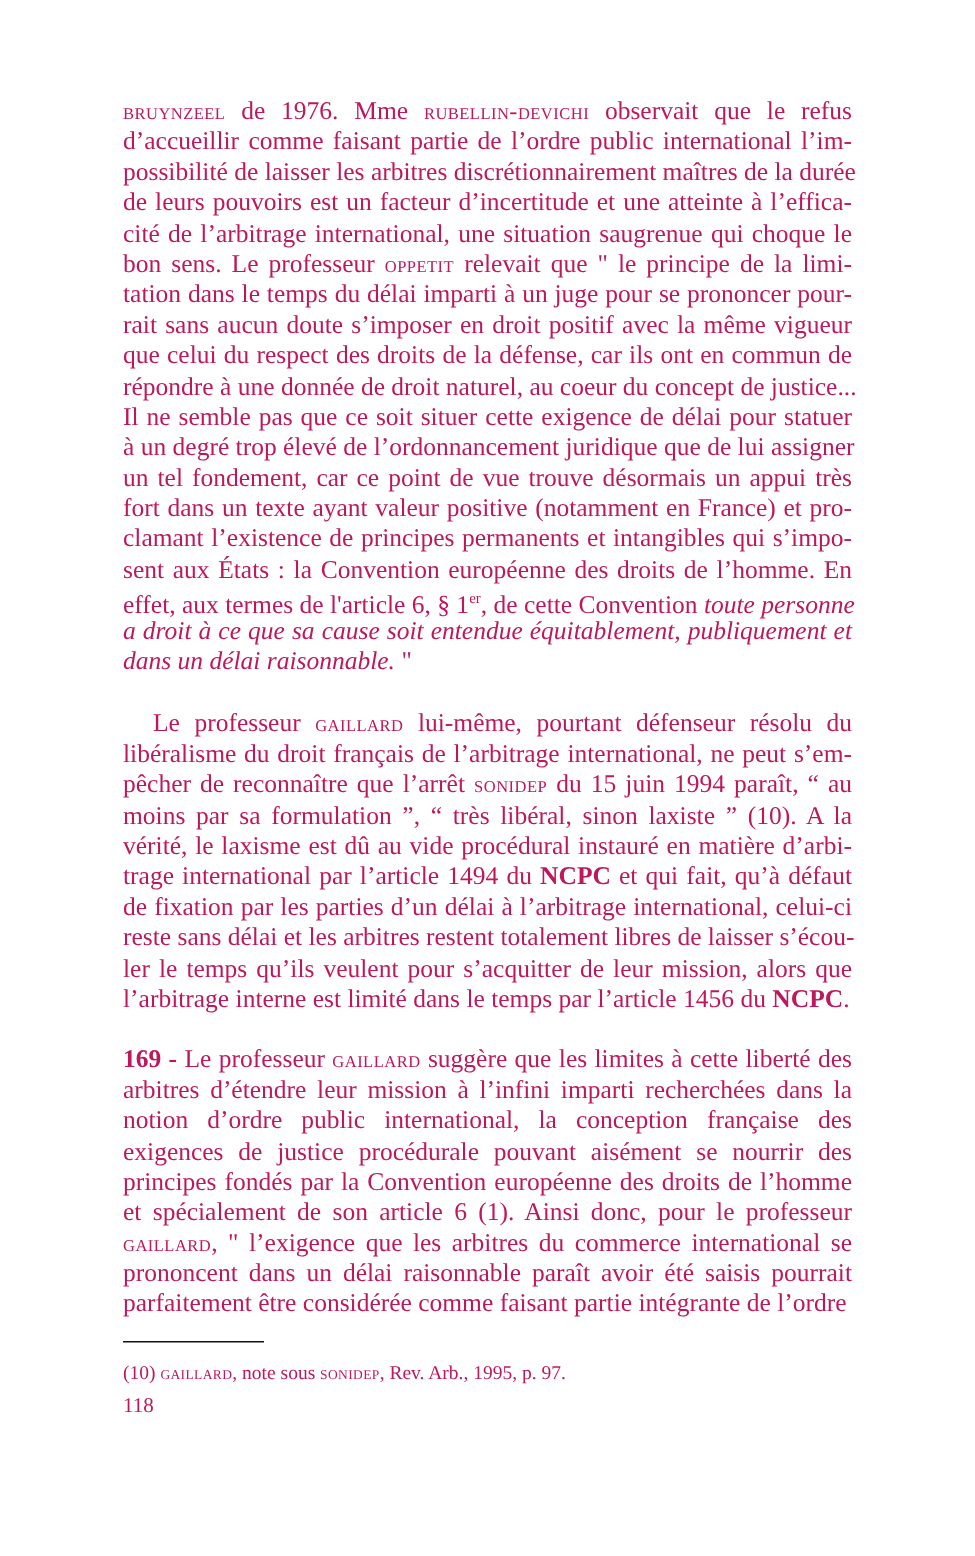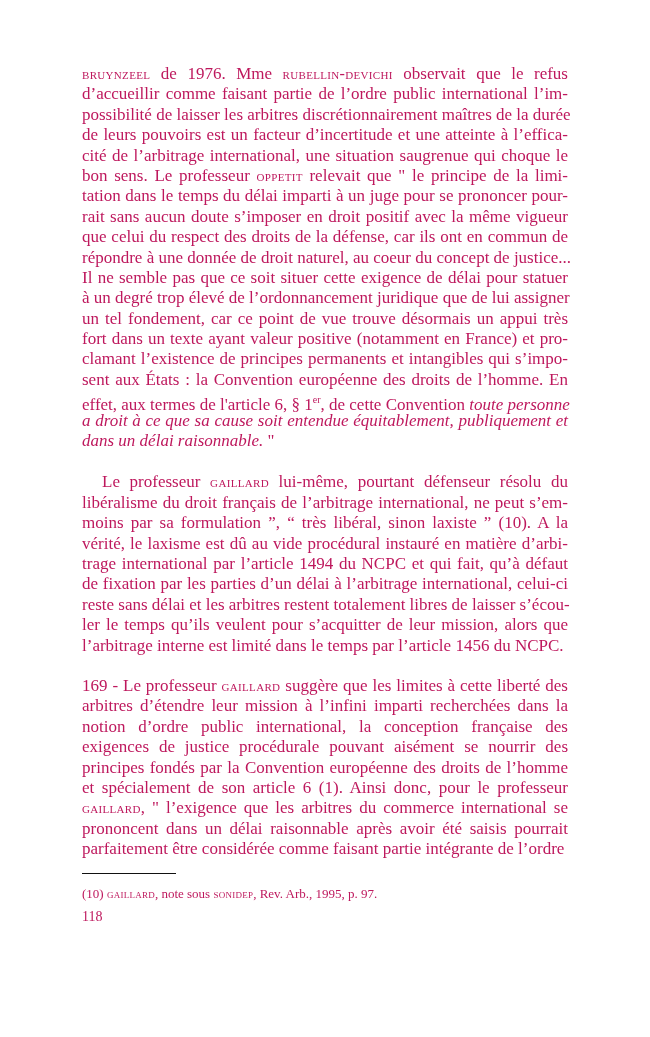--- a/index.html
+++ b/index.html
@@ -11,21 +11,21 @@
     }
     .para { margin: 0; }
     .line {
       display: block; white-space: nowrap; text-align: justify;
       text-align-last: justify; height: 20.4px; overflow: visible;
     }
     .line.last { text-align-last: left; }
     .line.indent { text-indent: 20px; }
     .sc { font-variant: small-caps; text-transform: lowercase; font-size: 0.95em; letter-spacing: 0.02em; }
     .it { font-style: italic; }
-    .b { font-weight: normal; }
+    .b { font-weight: bold; }
     .gap1 { height: 21px; }
     .gap2 { height: 20px; }
     .footrule { width: 94px; border-top: 1px solid #111; margin-top: 14px; }
     .footnote { font-size: 13px; line-height: 16px; margin-top: 12px; white-space: nowrap; }
     .pagenum { font-size: 14px; margin-top: 5px; }
   </style>
 </head>
 <body>
 
 <div class="page">
@@ -47,36 +47,37 @@
       <span class="line"><span>clamant l’existence de principes permanents et intangibles qui s’impo-</span></span>
       <span class="line"><span>sent aux États : la Convention européenne des droits de l’homme. En</span></span>
       <span class="line"><span>effet, aux termes de l'article 6, § 1</span><sup style="font-size: 10px;">er</sup><span>, de cette Convention </span><span class="it">toute personne</span></span>
       <span class="line"><span class="it">a droit à ce que sa cause soit entendue équitablement, publiquement et</span></span>
       <span class="line last"><span class="it">dans un délai raisonnable.</span><span> "</span></span>
     </div>
   <div class="gap1"></div>
   <div class="para" id="p2">
       <span class="line indent"><span>Le professeur </span><span class="sc">Gaillard</span><span> lui-même, pourtant défenseur résolu du</span></span>
       <span class="line"><span>libéralisme du droit français de l’arbitrage international, ne peut s’em-</span></span>
+      <span class="line"><span>pêcher de reconnaître que l’arrêt </span><span class="sc">Sonidep</span><span> du 15 juin 1994 paraît, “ au</span></span>
       <span class="line"><span>moins par sa formulation ”, “ très libéral, sinon laxiste ” (10). A la</span></span>
       <span class="line"><span>vérité, le laxisme est dû au vide procédural instauré en matière d’arbi-</span></span>
       <span class="line"><span>trage international par l’article 1494 du </span><span class="b">NCPC</span><span> et qui fait, qu’à défaut</span></span>
       <span class="line"><span>de fixation par les parties d’un délai à l’arbitrage international, celui-ci</span></span>
       <span class="line"><span>reste sans délai et les arbitres restent totalement libres de laisser s’écou-</span></span>
       <span class="line"><span>ler le temps qu’ils veulent pour s’acquitter de leur mission, alors que</span></span>
       <span class="line last"><span>l’arbitrage interne est limité dans le temps par l’article 1456 du </span><span class="b">NCPC</span><span>.</span></span>
     </div>
   <div class="gap2"></div>
   <div class="para" id="p3">
       <span class="line"><span class="b">169 -</span><span> Le professeur </span><span class="sc">Gaillard</span><span> suggère que les limites à cette liberté des</span></span>
       <span class="line"><span>arbitres d’étendre leur mission à l’infini imparti recherchées dans la</span></span>
       <span class="line"><span>notion d’ordre public international, la conception française des</span></span>
       <span class="line"><span>exigences de justice procédurale pouvant aisément se nourrir des</span></span>
       <span class="line"><span>principes fondés par la Convention européenne des droits de l’homme</span></span>
       <span class="line"><span>et spécialement de son article 6 (1). Ainsi donc, pour le professeur</span></span>
       <span class="line"><span class="sc">Gaillard</span><span>, " l’exigence que les arbitres du commerce international se</span></span>
-      <span class="line"><span>prononcent dans un délai raisonnable après avoir été saisis pourrait</span></span>
+      <span class="line"><span>prononcent dans un délai raisonnable paraît avoir été saisis pourrait</span></span>
       <span class="line last"><span>parfaitement être considérée comme faisant partie intégrante de l’ordre</span></span>
     </div>
   <div class="footrule"></div>
   <div class="footnote" id="fn"><span>(10) </span><span class="sc">Gaillard</span><span>, note sous </span><span class="sc">Sonidep</span><span>, Rev. Arb., 1995, p. 97.</span></div>
   <div class="pagenum">118</div>
 </div>
 
 </body></html>

